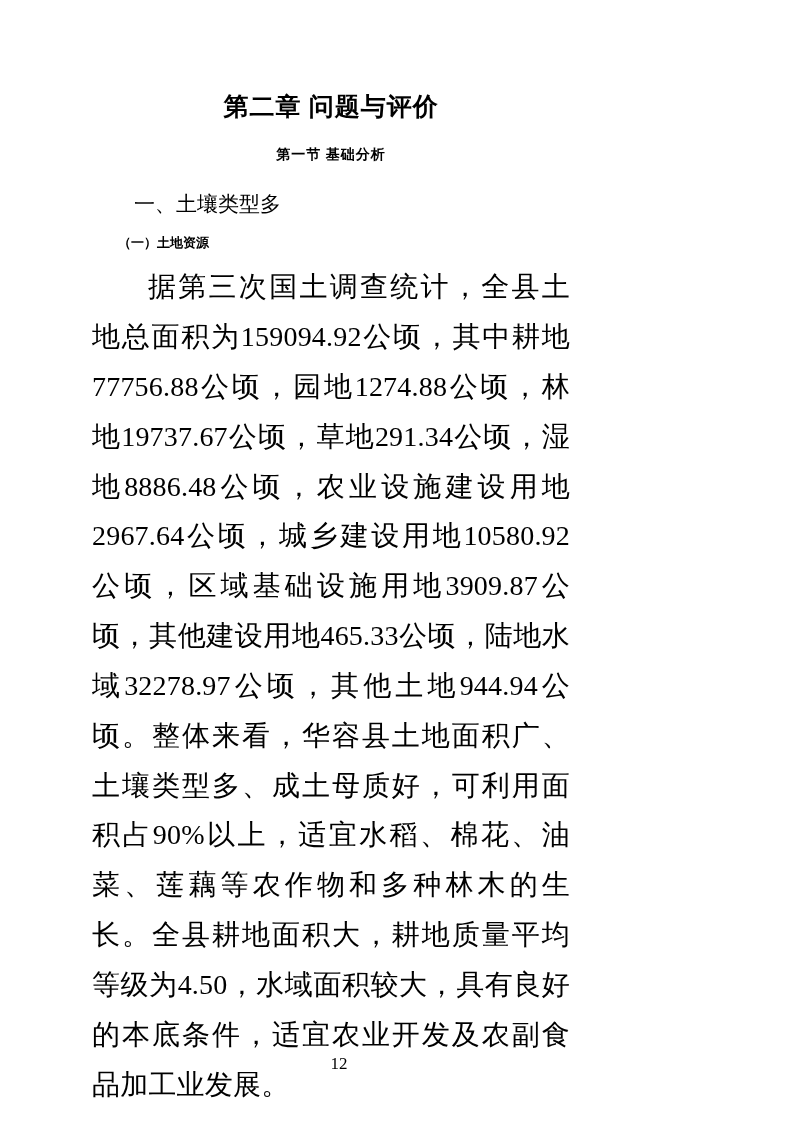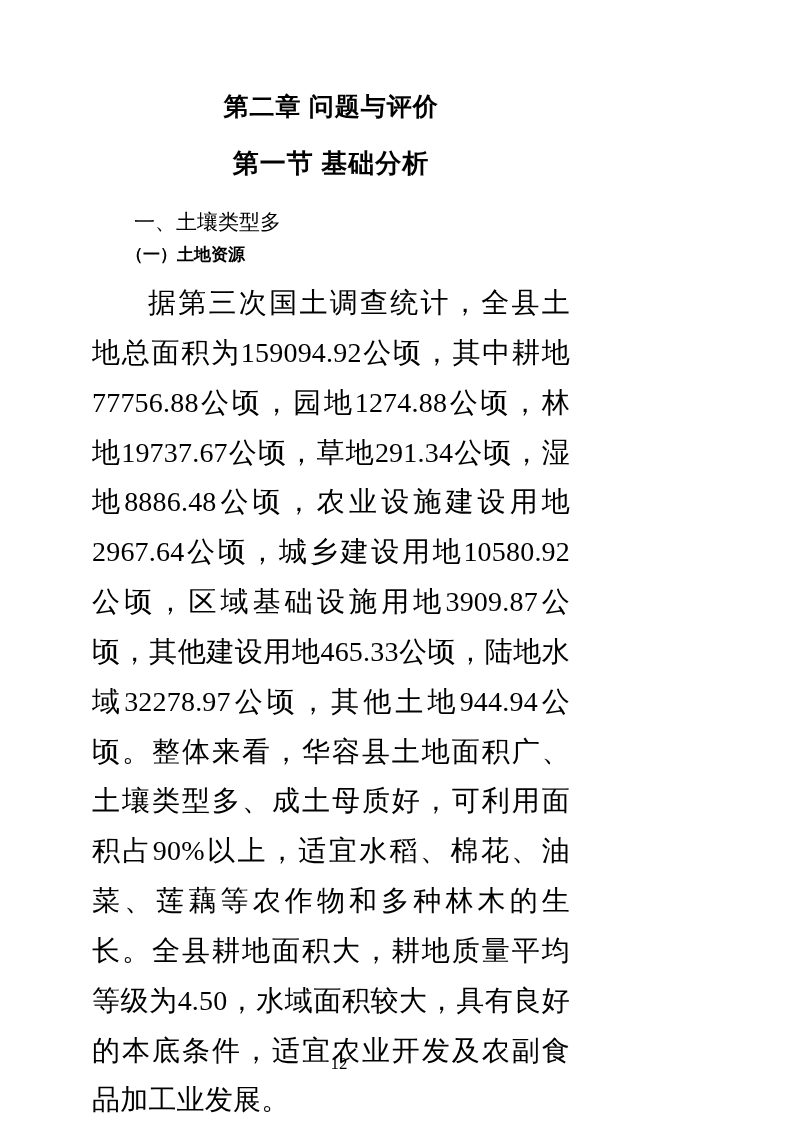--- a/index.html
+++ b/index.html
@@ -25,37 +25,37 @@
   .chapter-title {
     text-align: center;
     font-size: 25px;
     font-weight: bold;
     letter-spacing: 1px;
     margin: 10px 0 0 0;
     line-height: 1.5;
   }
   .section-title {
     text-align: center;
-    font-size: 26px;
+    font-size: 14px;
     font-weight: bold;
     letter-spacing: 1px;
     margin: 18px 0 0 0;
     line-height: 1.5;
   }
   .heading-1 {
     font-size: 21px;
     line-height: 1.7;
     margin: 22px 0 0 0;
     text-indent: 2em;
     font-weight: normal;
   }
   .heading-2 {
-    font-size: 17px;
+    font-size: 13px;
     line-height: 1.7;
-    margin: 1px 0 0 0;
+    margin: 10px 0 0 0;
     text-indent: 2em;
     font-weight: bold;
   }
   .para {
     font-size: 28px;
     line-height: 1.78;
     margin: 8px 0 0 0;
     text-indent: 2em;
     text-align: justify;
     text-justify: inter-ideograph;

